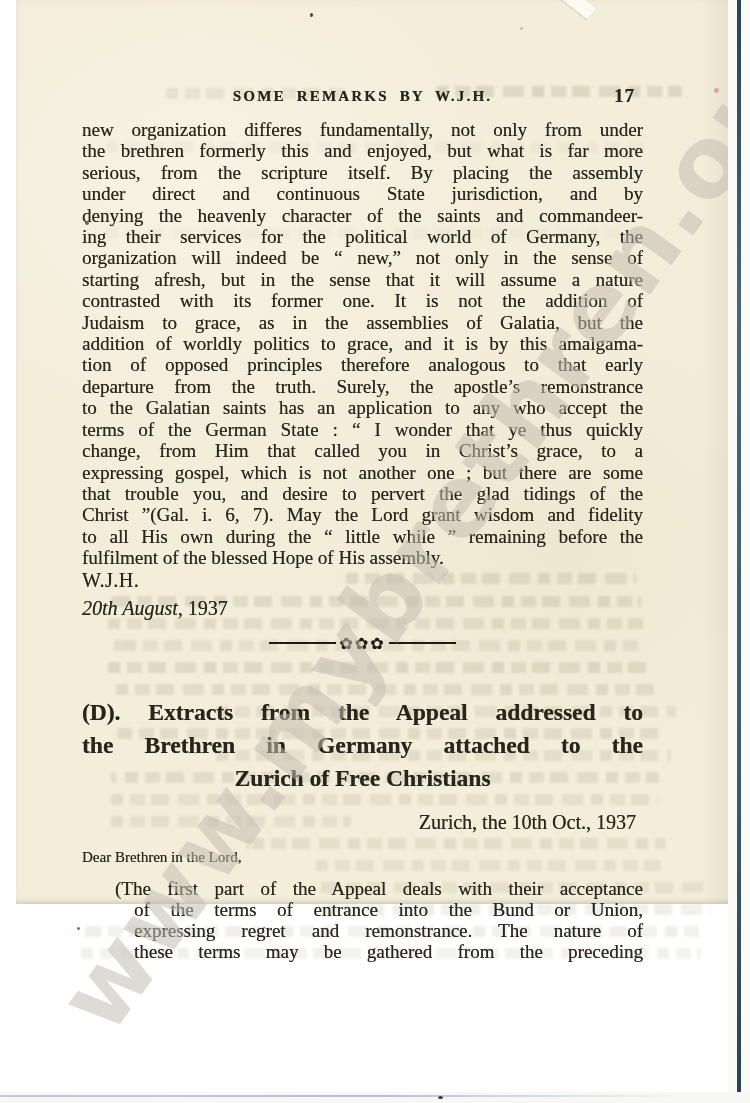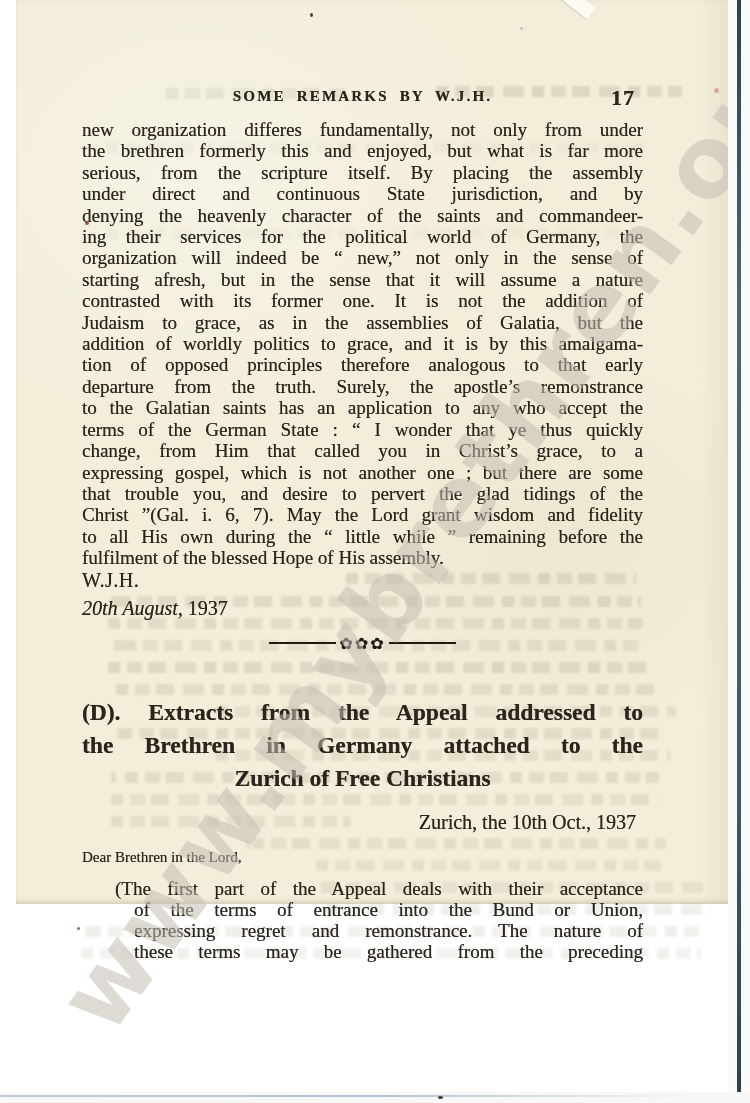--- a/index.html
+++ b/index.html
@@ -33,21 +33,21 @@
   
   .watermark{position:absolute;left:20px;top:985px;z-index:3;white-space:nowrap;
              transform:rotate(-54deg);transform-origin:0 0;
              font-family:"DejaVu Sans",sans-serif;font-weight:bold;font-size:98px;
              letter-spacing:2px;color:rgba(194,190,178,.55);pointer-events:none;}
   
   .content{position:relative;z-index:2;padding:0 101px 0 66px;
            text-shadow:.2px .2px .3px rgba(45,40,30,.65);}
   .running-header{position:relative;margin-top:88px;height:18px;}
   .header-title{text-align:center;font-weight:bold;font-size:15px;letter-spacing:2.2px;word-spacing:5px;}
-  .page-number{position:absolute;right:8px;top:-3px;font-weight:bold;font-size:22px;letter-spacing:1px;}
+  .page-number{position:absolute;right:8px;top:-3px;font-weight:bold;font-size:19px;letter-spacing:1px;}
   .body-par{margin-top:13px;font-size:19px;line-height:21.4px;}
   .jline,.hline,.qline{text-align:justify;text-align-last:justify;}
   .body-par div.jline:last-of-type{text-align-last:left;}
   .signature{padding-right:16px;font-size:20px;line-height:22px;letter-spacing:.5px;}
   .dateline{margin-top:6px;font-size:20px;line-height:23px;}
   .dateline .it{font-style:italic;}
   .divider{margin-top:15px;height:17px;display:flex;align-items:center;justify-content:center;}
   .divider .dash{width:67px;border-top:2.2px solid #1d1a14;}
   .divider .flowers{font-family:"DejaVu Sans",sans-serif;font-size:16px;letter-spacing:2px;
                     line-height:17px;margin:0 3px;color:#1d1a14;}

